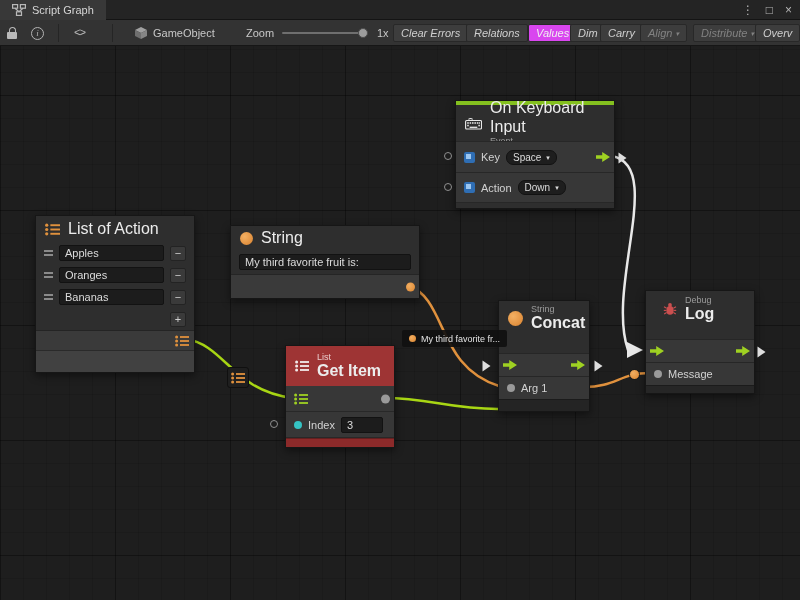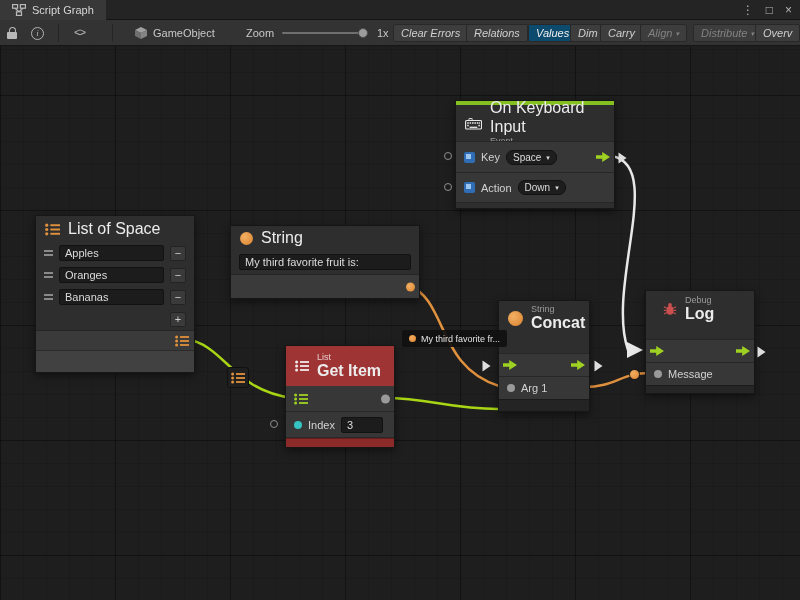--- a/index.html
+++ b/index.html
@@ -22,21 +22,21 @@
   .lock{display:flex;flex-direction:column;align-items:center;}
   .lock-shackle{width:7px;height:5px;border:1.5px solid #b9b9b9;border-bottom:none;border-radius:4px 4px 0 0;}
   .lock-body{width:10px;height:7px;background:#b9b9b9;border-radius:1px;}
   .info-circle{width:13px;height:13px;border:1px solid #b3b3b3;border-radius:50%;display:flex;align-items:center;
        justify-content:center;font-size:9px;color:#b3b3b3;font-family:"Liberation Serif",serif;font-style:italic;}
   .code-glyph{font-family:"Liberation Mono",monospace;font-size:11px;letter-spacing:-1px;color:#bdbdbd;}
   .slider-track{width:86px;height:2px;background:#6f6f6f;position:relative;border-radius:1px;}
   .slider-handle{position:absolute;right:0;top:-4px;width:10px;height:10px;border-radius:50%;background:#9c9c9c;border:1px solid #4c4c4c;}
   .tbtn{position:absolute;top:4px;height:18px;padding:0 7px;display:flex;align-items:center;gap:3px;
        background:#3d3d3d;border:1px solid #282828;border-radius:2px;color:#cfcfcf;white-space:nowrap;cursor:default;font-style:italic;}
-  .tbtn.active{background:#0c4a6e;color:#f0f0f0;}
+  .tbtn.active{background:#d946ef;color:#f0f0f0;}
   .tbtn.disabled{color:#828282;}
   .caret{font-size:7px;line-height:1;color:inherit;}
 
   
   .canvas{position:absolute;left:0;top:46px;width:800px;height:554px;overflow:hidden;background-color:#1e1e1e;
     background-image:
       linear-gradient(to right, rgba(0,0,0,.30) 1px, transparent 1px),
       linear-gradient(to bottom, rgba(0,0,0,.30) 1px, transparent 1px),
       linear-gradient(to right, rgba(0,0,0,.10) 1px, transparent 1px),
       linear-gradient(to bottom, rgba(0,0,0,.10) 1px, transparent 1px);
@@ -308,21 +308,21 @@
       </span>
     </div>
     <div style="height:5px"></div>
   </div>
 
   <div class="node node-list">
     <div class="node-header">
       <svg width="15" height="13" style="color:#e0913d">
           <use href="#ic-list"></use>
         </svg>
-      <span class="n-title plain">List of Space</span>
+      <span class="n-title plain">List of Action</span>
     </div>
     <div class="row li-row">
       <span class="handle">
           <i></i>
           <i></i>
         </span>
       <span class="field">Apples</span>
       <span class="sq-btn">−</span>
     </div>
     <div class="row li-row">

